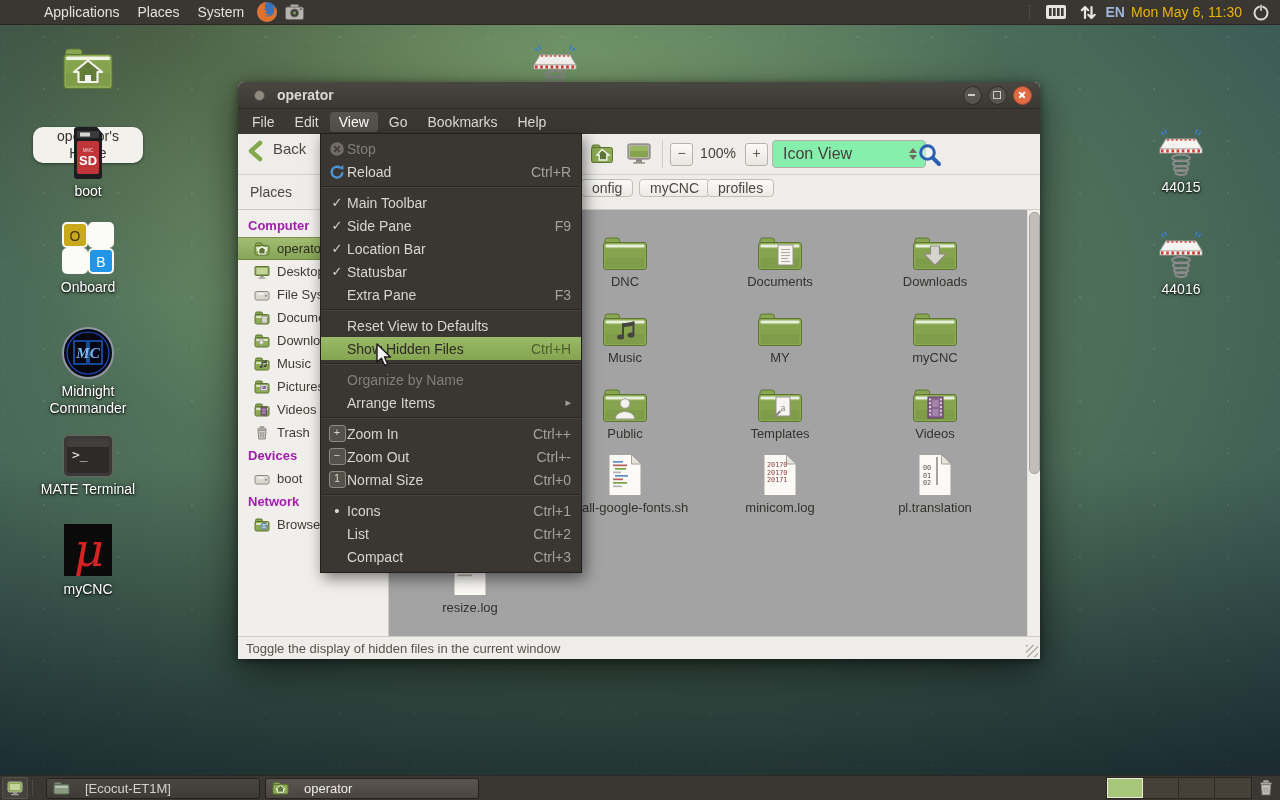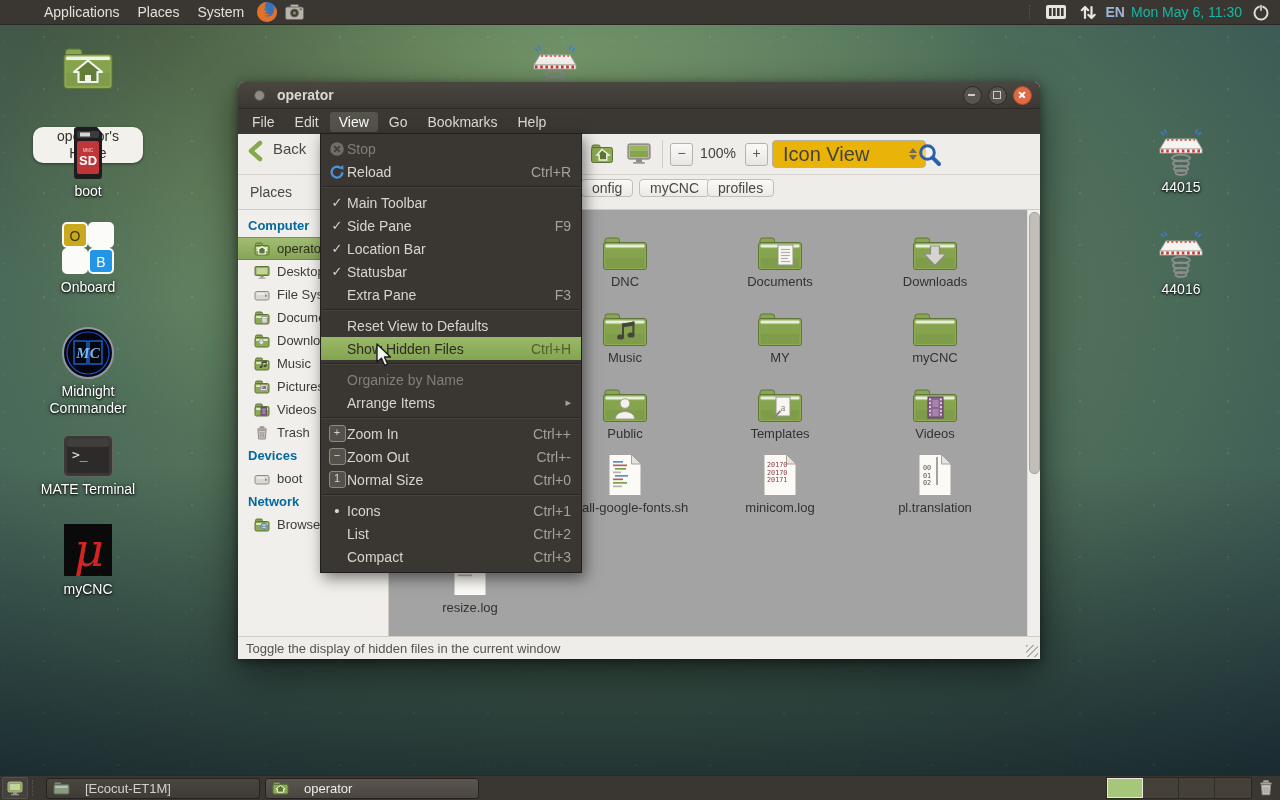--- a/index.html
+++ b/index.html
@@ -18,21 +18,21 @@
 
   
   .panel-top{position:absolute;left:0;top:0;width:1280px;height:24px;background:#3a3733;
     z-index:30;display:flex;align-items:center;color:#e4e0d8;font-size:14px;
     border-bottom:1px solid #2a2724;}
   .pt-logo{width:21px;height:21px;margin:0 8px 0 6px;display:flex;align-items:center;}
   .pt-menu{padding:2px 9px;border-radius:2px;}
   .pt-ico{display:flex;align-items:center;margin:0 3px;}
   .pt-right{margin-left:auto;display:flex;align-items:center;gap:6px;padding-right:6px;}
   .pt-en{color:#9db6d8;font-weight:bold;}
-  .pt-clock{color:#14b8a6;}
+  .pt-clock{color:#eab308;}
   .pt-grip{width:4px;height:14px;border-left:1px dotted #5b5751;margin:0 2px;}
 
   
   .desktop-icon{position:absolute;width:110px;display:flex;flex-direction:column;
     align-items:center;z-index:1;}
   .dicon{display:flex;justify-content:center;}
   .dlabel{margin-top:3px;font-size:14px;color:#fff;text-align:center;line-height:17px;
     text-shadow:0 1px 2px rgba(0,0,0,.95),0 0 4px rgba(0,0,0,.7);}
   .dlabel.bubble{background:#f2f1ec;color:#33312c;text-shadow:none;border-radius:10px;
     padding:1px 8px;box-shadow:0 1px 3px rgba(0,0,0,.45);}
@@ -64,44 +64,44 @@
   .toolbar{height:40px;flex:none;background:#efede9;border-bottom:1px solid #d6d2cb;position:relative;}
   .tb-abs{position:absolute;display:flex;}
   .tb-back{left:8px;top:6px;gap:7px;color:#4c4844;font-size:15px;}
   .tb-home{left:352px;top:9px;} .tb-computer{left:388px;top:8px;}
   .tb-vsep{left:424px;top:6px;width:1px;height:28px;background:#d2cec7;}
   .sq-btn{width:21px;height:21px;border:1px solid #b7b3ac;border-radius:3px;
     background:linear-gradient(#fbfaf8,#e9e6e1);color:#5b5751;font-size:14px;line-height:19px;
     text-align:center;display:block;}
   .tb-zoomout{left:432px;top:9px;} .tb-zoomin{left:507px;top:9px;}
   .tb-pct{left:456px;top:11px;width:48px;justify-content:center;font-size:14px;color:#45423d;}
-  .tb-combo{left:534px;top:6px;width:136px;height:26px;background:#eab308;
+  .tb-combo{left:534px;top:6px;width:136px;height:26px;background:#86efac;
     border:1px solid #b5b1aa;border-radius:4px;display:flex;align-items:center;
-    font-size:20px;color:#45423d;padding:0 6px 0 10px;}
+    font-size:16px;color:#45423d;padding:0 6px 0 10px;}
   .combo-spin{margin-left:auto;display:flex;flex-direction:column;gap:2px;align-items:center;padding-right:2px;}
   .combo-spin i{display:block;width:0;height:0;border-left:4px solid transparent;border-right:4px solid transparent;}
   .combo-spin .up{border-bottom:5px solid #6f6b64;}
   .combo-spin .dn{border-top:5px solid #6f6b64;}
   .tb-search{left:679px;top:8px;}
 
   .subrow{height:34px;flex:none;display:flex;background:#efede9;border-bottom:1px solid #d0ccc5;}
   .side-head{width:150px;flex:none;border-right:1px solid #d0ccc5;display:flex;
     align-items:center;padding-left:12px;font-size:14px;color:#4c4844;position:relative;}
   .side-head .arrow{position:absolute;right:10px;width:0;height:0;
     border-left:4px solid transparent;border-right:4px solid transparent;border-top:5px solid #7a766f;}
   .crumbs{flex:1;position:relative;}
   .crumb{position:absolute;top:4px;height:18px;border:1px solid #c3bfb8;border-radius:4px;
     background:linear-gradient(#fafaf8,#eceae5);color:#4c4844;font-size:14px;
     padding:0 10px;display:flex;align-items:center;box-sizing:border-box;}
 
   .content{flex:1;display:flex;min-height:0;}
   .sidebar{width:150px;flex:none;background:#f1efeb;border-right:1px solid #d0ccc5;
     padding-top:4px;font-size:13px;overflow:hidden;}
   .side-row{height:23px;display:flex;align-items:center;gap:7px;color:#3f3c37;white-space:nowrap;}
-  .side-row.hdr{font-weight:bold;padding-left:10px;color:#0369a1;}
+  .side-row.hdr{font-weight:bold;padding-left:10px;color:#a21caf;}
   .side-row.item{padding-left:16px;}
   .side-row .sic{width:16px;height:16px;flex:none;display:flex;}
   .side-row.selected{background:linear-gradient(#a0bd72,#87a558);
     border-top:1px solid #7a9447;border-bottom:1px solid #708a40;color:#2e2c1e;height:21px;}
 
   .main{flex:1;background:#a3a3a3;position:relative;overflow:hidden;}
   .fitem{position:absolute;width:150px;display:flex;flex-direction:column;align-items:center;}
   .ficon{height:44px;display:flex;align-items:flex-end;justify-content:center;}
   .flabel{margin-top:2px;font-size:13px;color:#34322e;text-align:center;line-height:16px;max-width:148px;}
   .scrolltrack{position:absolute;right:0;top:0;bottom:0;width:12px;background:#f0efec;border-left:1px solid #e1ded8;}

